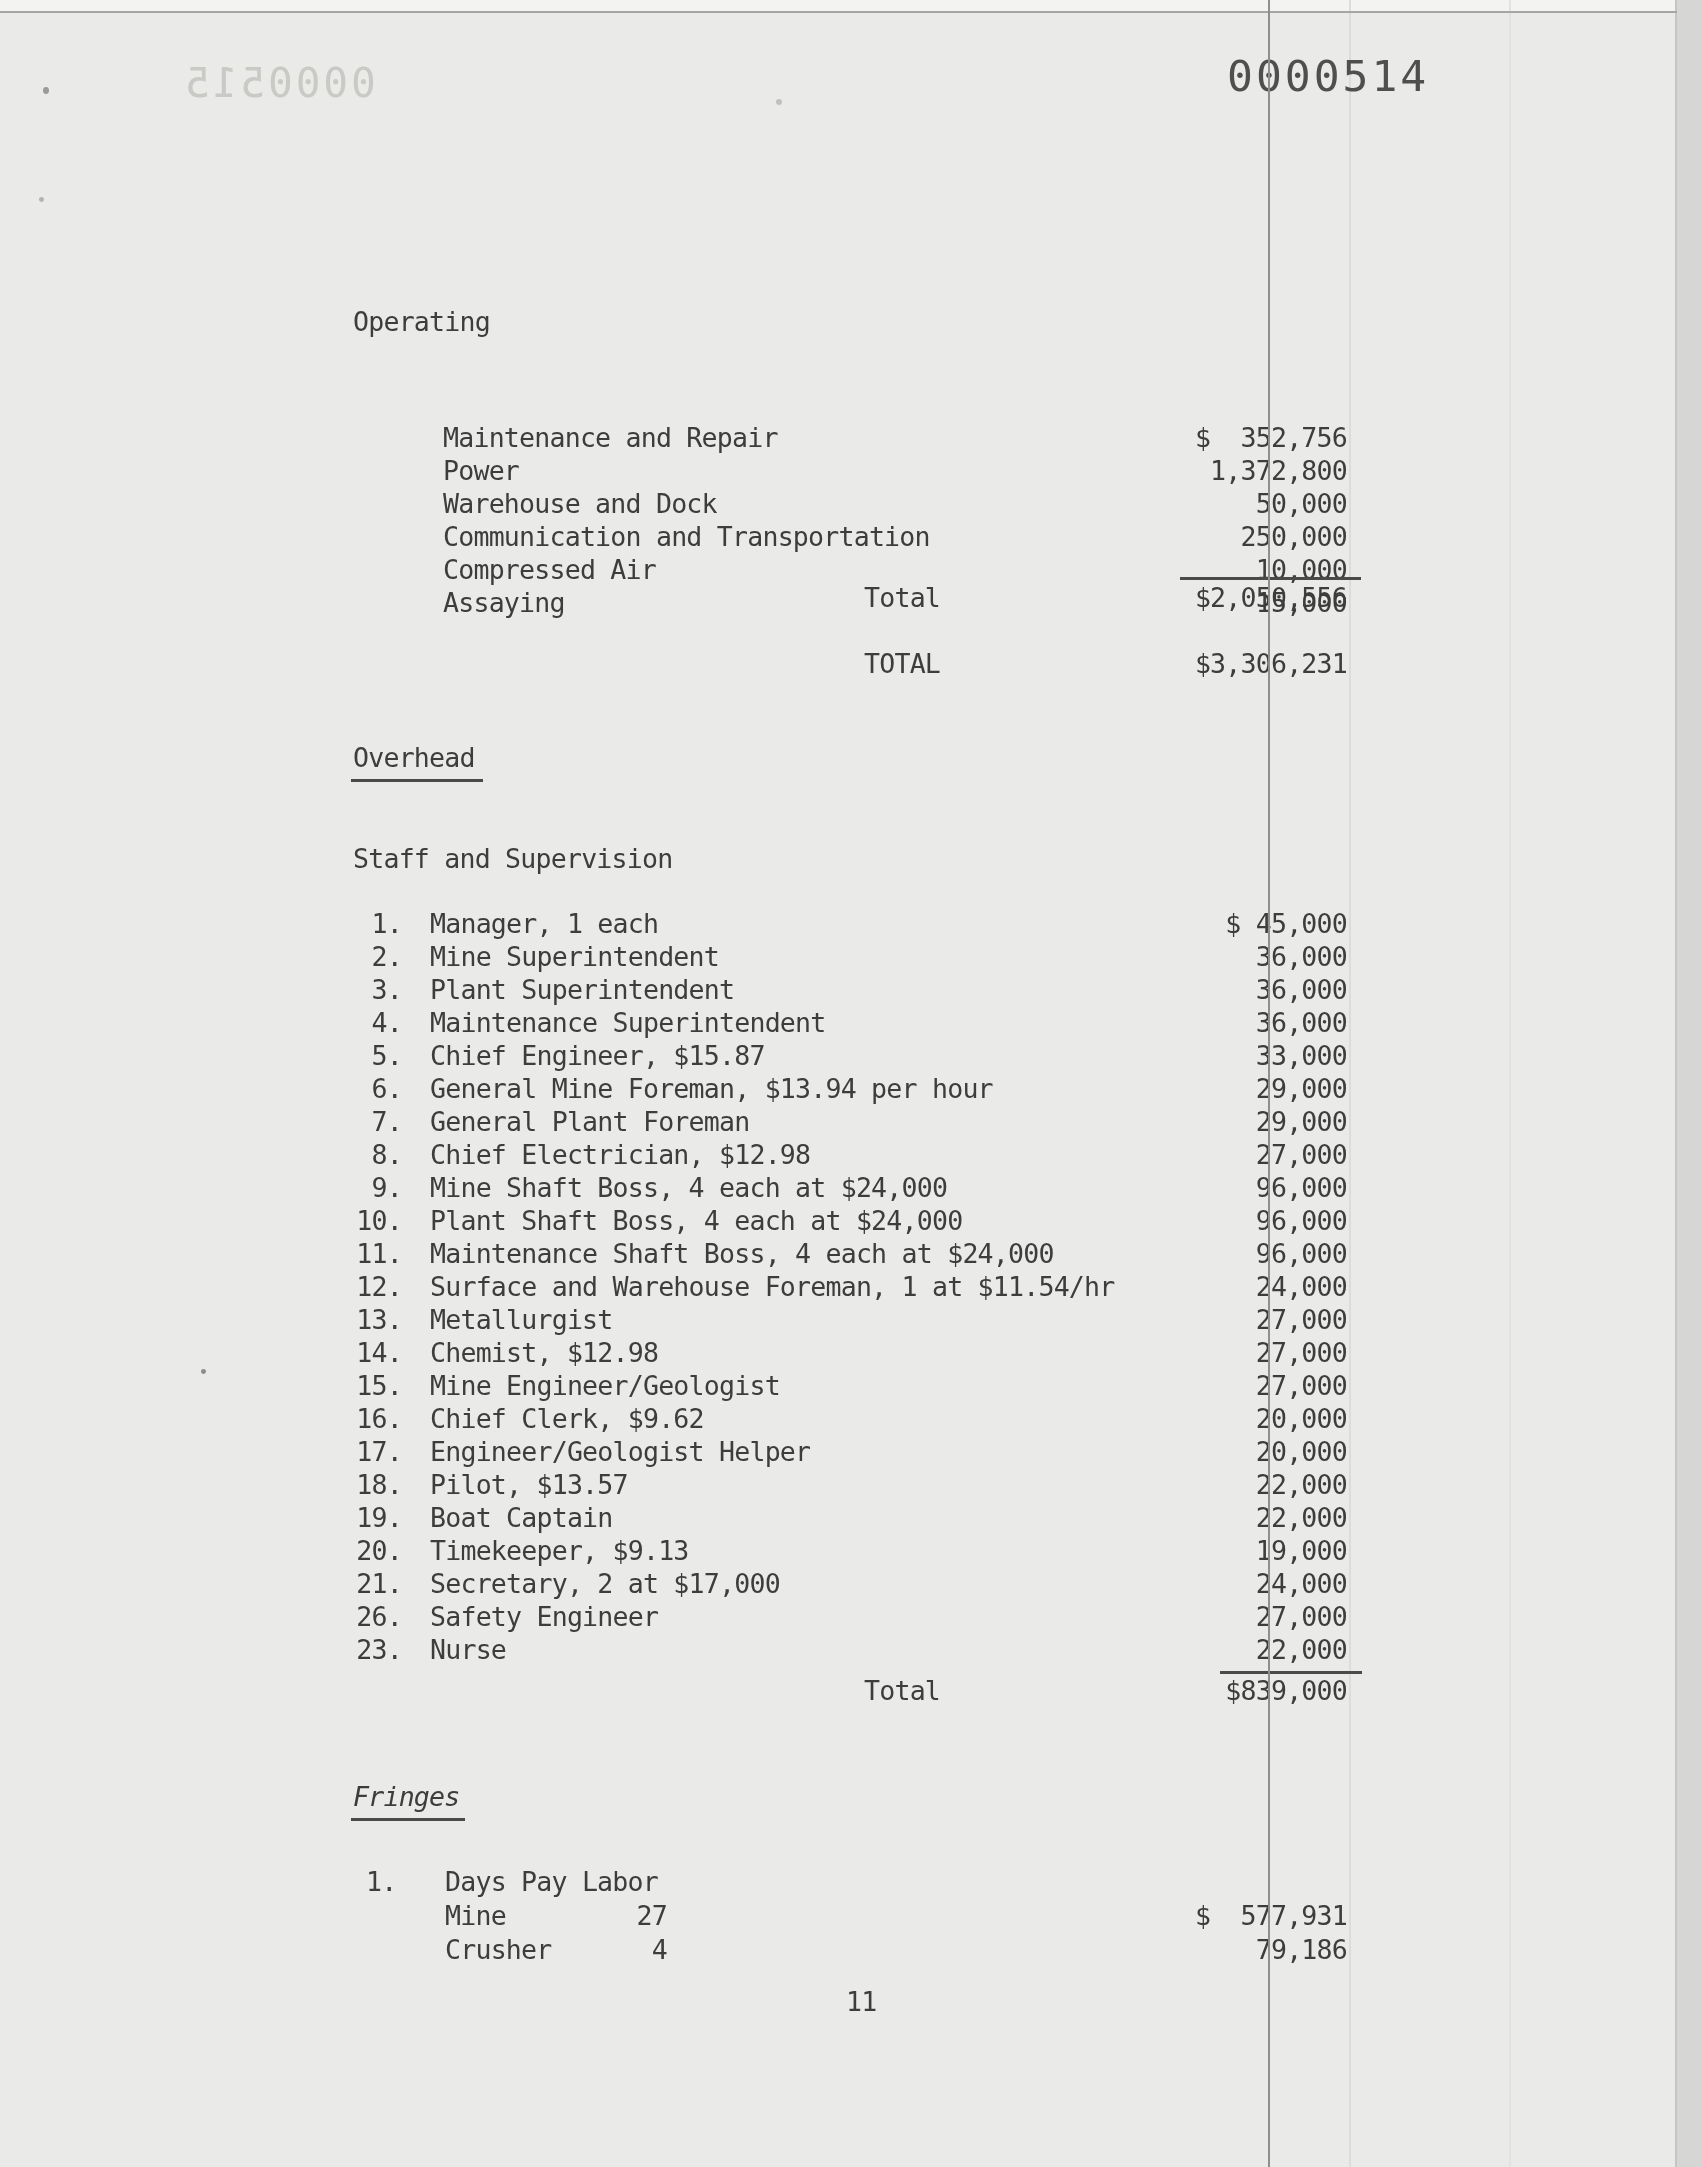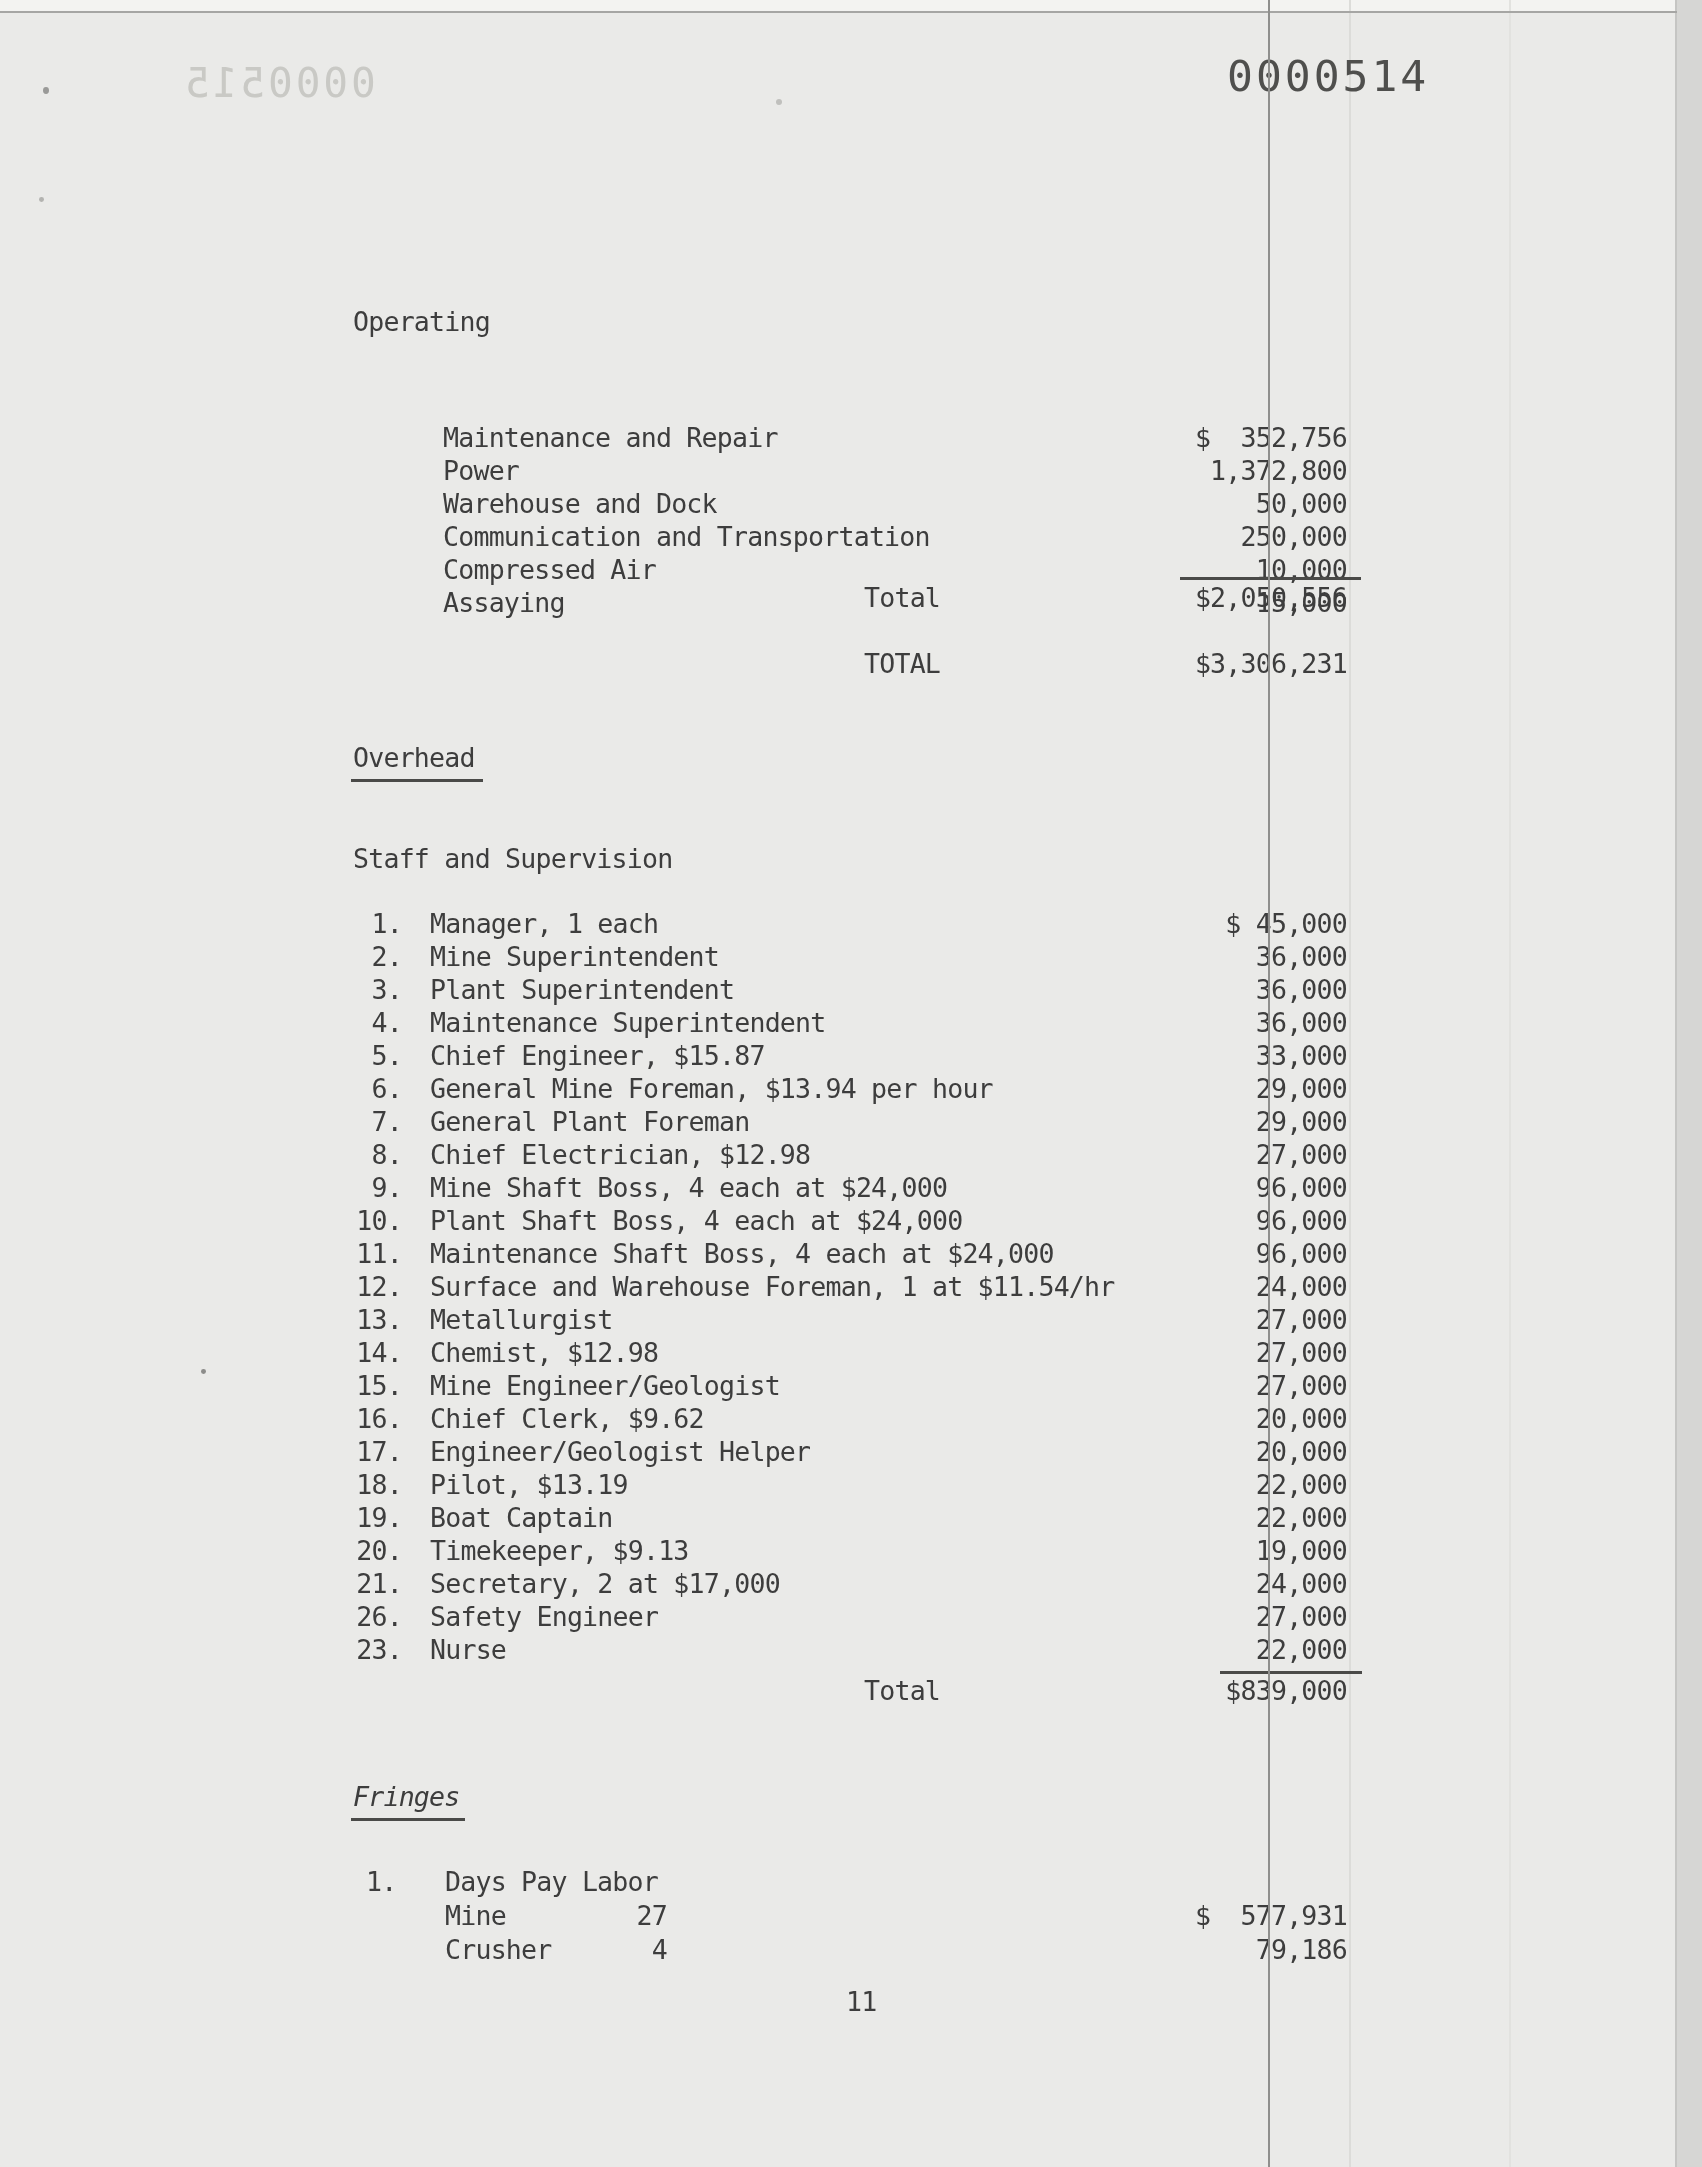--- a/index.html
+++ b/index.html
@@ -211,21 +211,21 @@
       <span class="st-label">Chief Clerk, $9.62</span>
       <span class="amt">20,000</span>
     </div>
     <div class="st-row">
       <span class="st-num">17.</span>
       <span class="st-label">Engineer/Geologist Helper</span>
       <span class="amt">20,000</span>
     </div>
     <div class="st-row">
       <span class="st-num">18.</span>
-      <span class="st-label">Pilot, $13.19</span>
+      <span class="st-label">Pilot, $13.57</span>
       <span class="amt">22,000</span>
     </div>
     <div class="st-row">
       <span class="st-num">19.</span>
       <span class="st-label">Boat Captain</span>
       <span class="amt">22,000</span>
     </div>
     <div class="st-row">
       <span class="st-num">20.</span>
       <span class="st-label">Timekeeper, $9.13</span>

